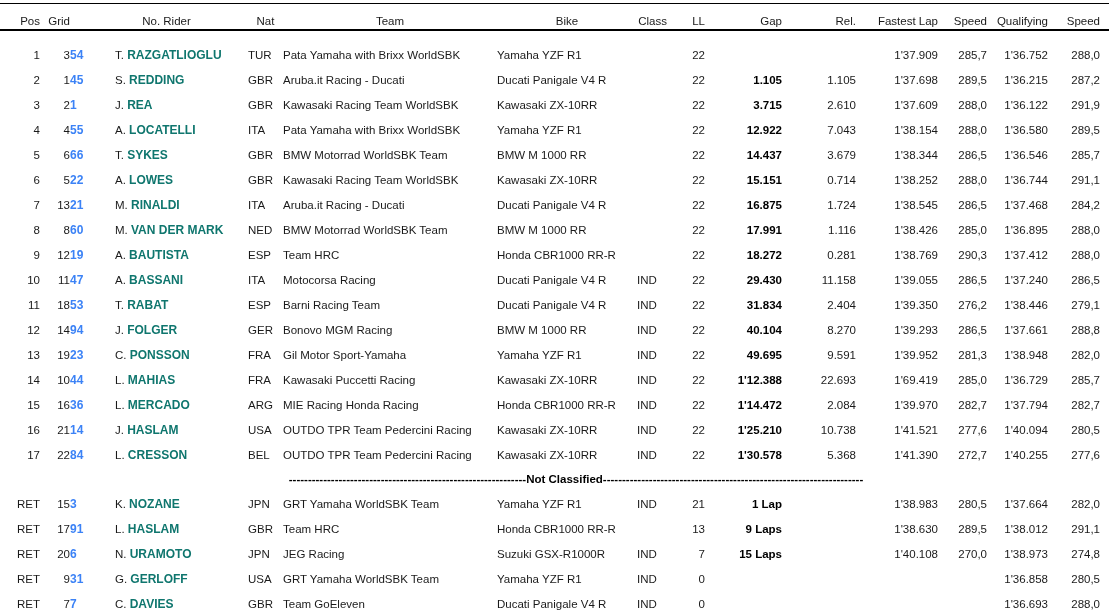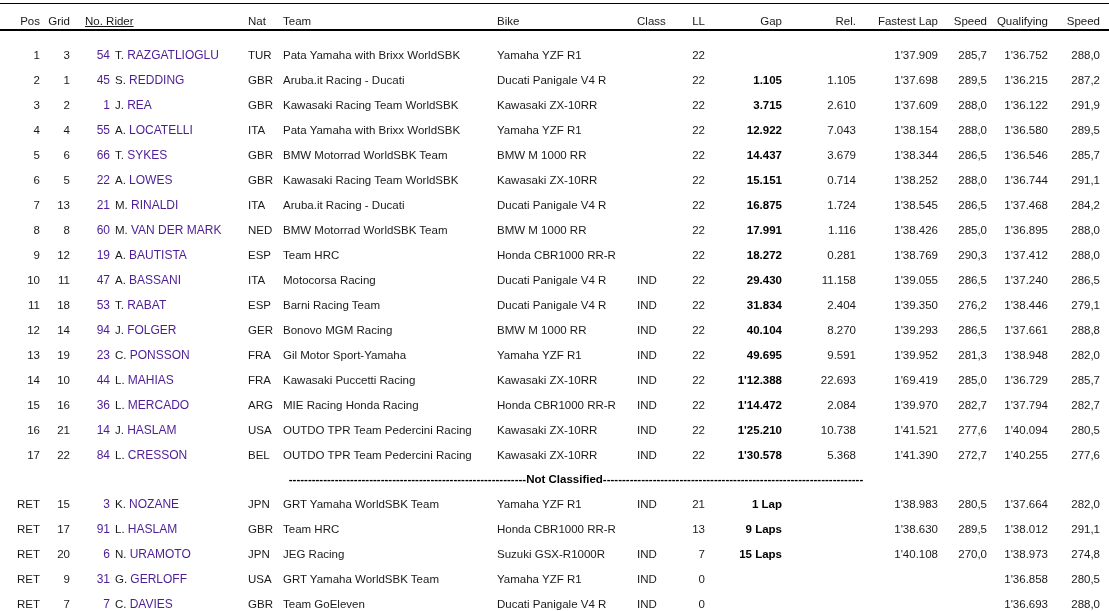--- a/index.html
+++ b/index.html
@@ -37,28 +37,28 @@
 
   thead th {
     font-weight: normal; font-size: 11.5px;
     height: 42px; vertical-align: middle;
     padding: 0; white-space: nowrap;
   }
   tbody td {
     height: 25px; vertical-align: middle;
     padding: 0; white-space: nowrap; overflow: hidden;
   }
-  .al { text-align: left; }
+  .al { text-align: center; }
   .ar { text-align: right; }
-  th.h-norider { text-align: left; padding-left: 15px; text-decoration: underline; }
+  th.h-norider { text-align: center; padding-left: 15px; }
 
   .c-pos, .c-grid { text-align: right; }
-  .c-no   { text-align: right; font-weight: normal; color: #4c1d95; font-size: 12px; }
+  .c-no   { text-align: left; font-weight: bold; color: #3b82f6; font-size: 12px; }
   .c-rider{ text-align: left; padding-left: 5px; }
-  .c-rider .surname { font-weight: normal; color: #4c1d95; font-size: 12px; }
+  .c-rider .surname { font-weight: bold; color: #0f766e; font-size: 12px; }
   .c-nat, .c-team, .c-bike, .c-class { text-align: left; }
   .c-ll, .c-rel, .c-fl, .c-sp, .c-q, .c-qs { text-align: right; }
   .c-gap  { text-align: right; font-weight: bold; color: #000; }
 
   tr.separator-row td {
     height: 24px; text-align: center; font-weight: bold; color: #000;
     padding-left: 52px; letter-spacing: 0; font-size: 11.5px;
     white-space: nowrap; overflow: hidden;
   }
 </style>

